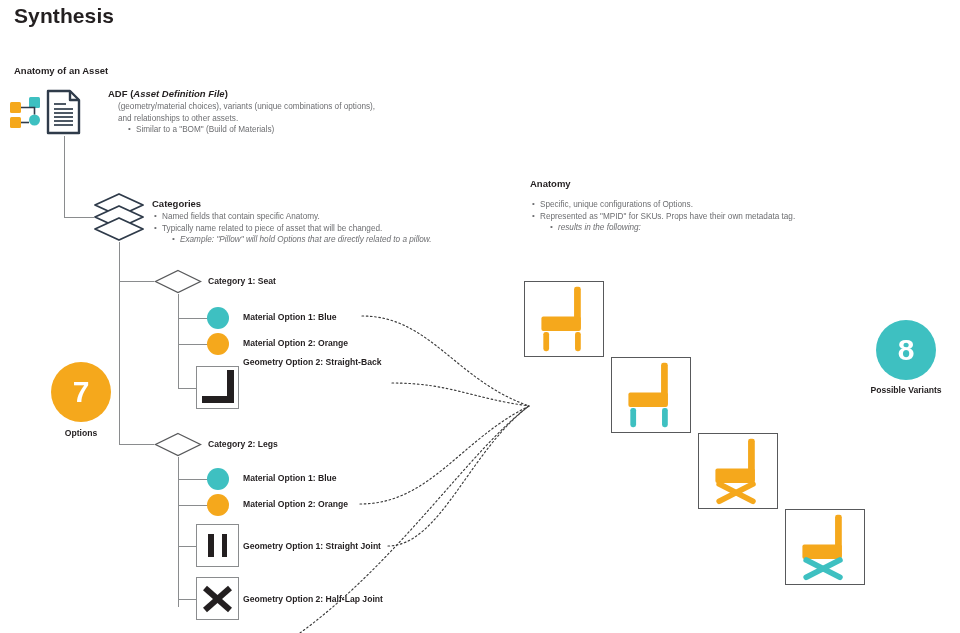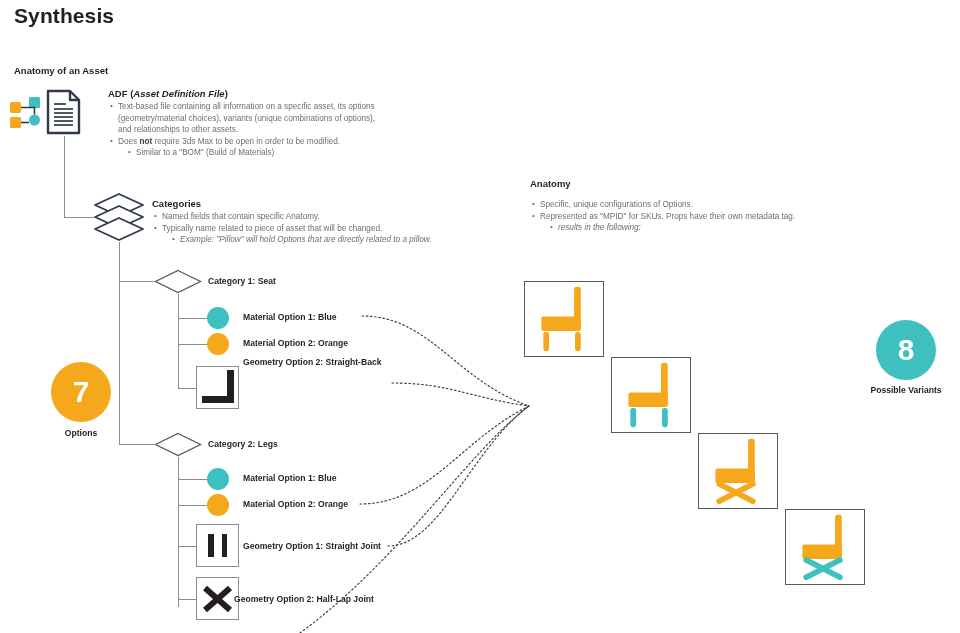--- a/index.html
+++ b/index.html
@@ -88,24 +88,22 @@
       <line x1="10" y1="29" x2="29" y2="29"></line>
       <line x1="10" y1="33" x2="29" y2="33"></line>
       <line x1="10" y1="37" x2="29" y2="37"></line>
     </g>
   </svg>
 </div>
 
 <div class="abs" style="left:108px;top:88px;width:320px;">
   <div class="hd-lab"><span>ADF (</span><i>Asset Definition File</i><span>)</span></div>
   <div class="bullets" style="margin-top:2px;">
-    <div class="b">Text-based file containing all information on a specific asset, its options</div>
     <div class="cont">(geometry/material choices), variants (unique combinations of options),</div>
     <div class="cont">and relationships to other assets.</div>
-    <div class="b"><span>Does </span><b>not</b><span> require 3ds Max to be open in order to be modified.</span></div>
     <div class="b2" style="font-style:normal;">Similar to a "BOM" (Build of Materials)</div>
   </div>
 </div>
 
 <div class="abs" style="left:93px;top:192px;">
   <svg width="52" height="50" viewBox="0 0 52 50">
     <polygon points="26,2 50,13 26,24 2,13" fill="#ffffff" stroke="#2f3b4a" stroke-width="1.9" stroke-linejoin="round"></polygon>
     <polygon points="26,14 50,25 26,36 2,25" fill="#ffffff" stroke="#2f3b4a" stroke-width="1.9" stroke-linejoin="round"></polygon>
     <polygon points="26,26 50,37 26,48 2,37" fill="#ffffff" stroke="#2f3b4a" stroke-width="1.9" stroke-linejoin="round"></polygon>
   </svg>
@@ -191,21 +189,21 @@
   </svg>
 </div>
 <div class="abs node-lab" style="left:243px;top:541px;">Geometry Option 1: Straight Joint</div>
 
 <div class="abs gbox" style="left:196px;top:577px;width:43px;height:43px;">
   <svg width="41" height="41" viewBox="0 0 41 41">
     <line x1="8" y1="10" x2="33" y2="32" stroke="#231f20" stroke-width="6"></line>
     <line x1="33" y1="10" x2="8" y2="32" stroke="#231f20" stroke-width="6"></line>
   </svg>
 </div>
-<div class="abs node-lab" style="left:234px;top:594px;">Geometry Option 2: Half-Lap Joint</div>
+<div class="abs node-lab" style="left:243px;top:594px;">Geometry Option 2: Half-Lap Joint</div>
 
 <div class="abs badge" style="left:51px;top:362px;width:60px;height:60px;background:#F5A81C;font-size:30px;">7</div>
 <div class="abs badge-lab" style="left:41px;top:428px;width:80px;">Options</div>
 
 <div class="abs badge" style="left:876px;top:320px;width:60px;height:60px;background:#3EC0C1;font-size:30px;">8</div>
 <div class="abs badge-lab" style="left:860px;top:385px;width:92px;">Possible Variants</div>
 
 <svg id="connectors">
   <g fill="none" stroke="#3a3a3a" stroke-width="1.15" stroke-dasharray="1.6,2.6" stroke-linecap="round">
     <path d="M362,316 C430,316 455,380 529,406"></path>

